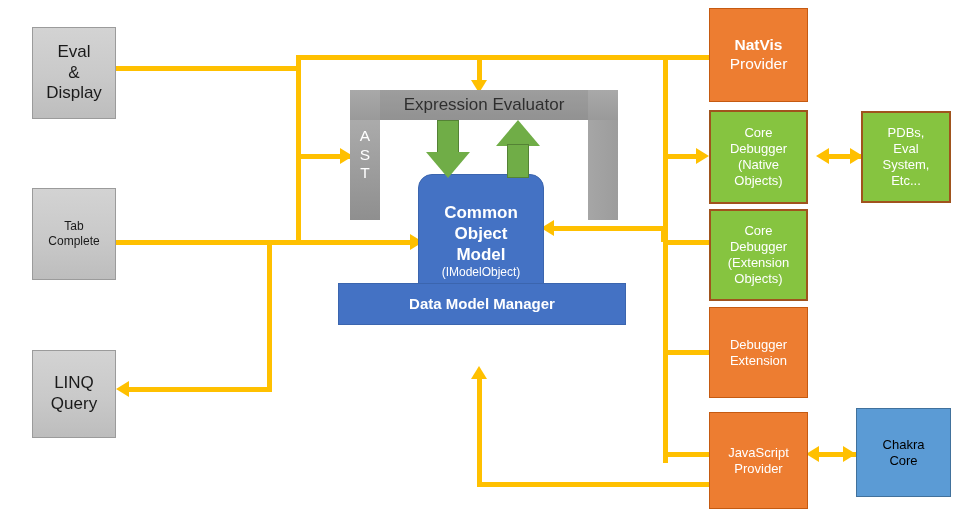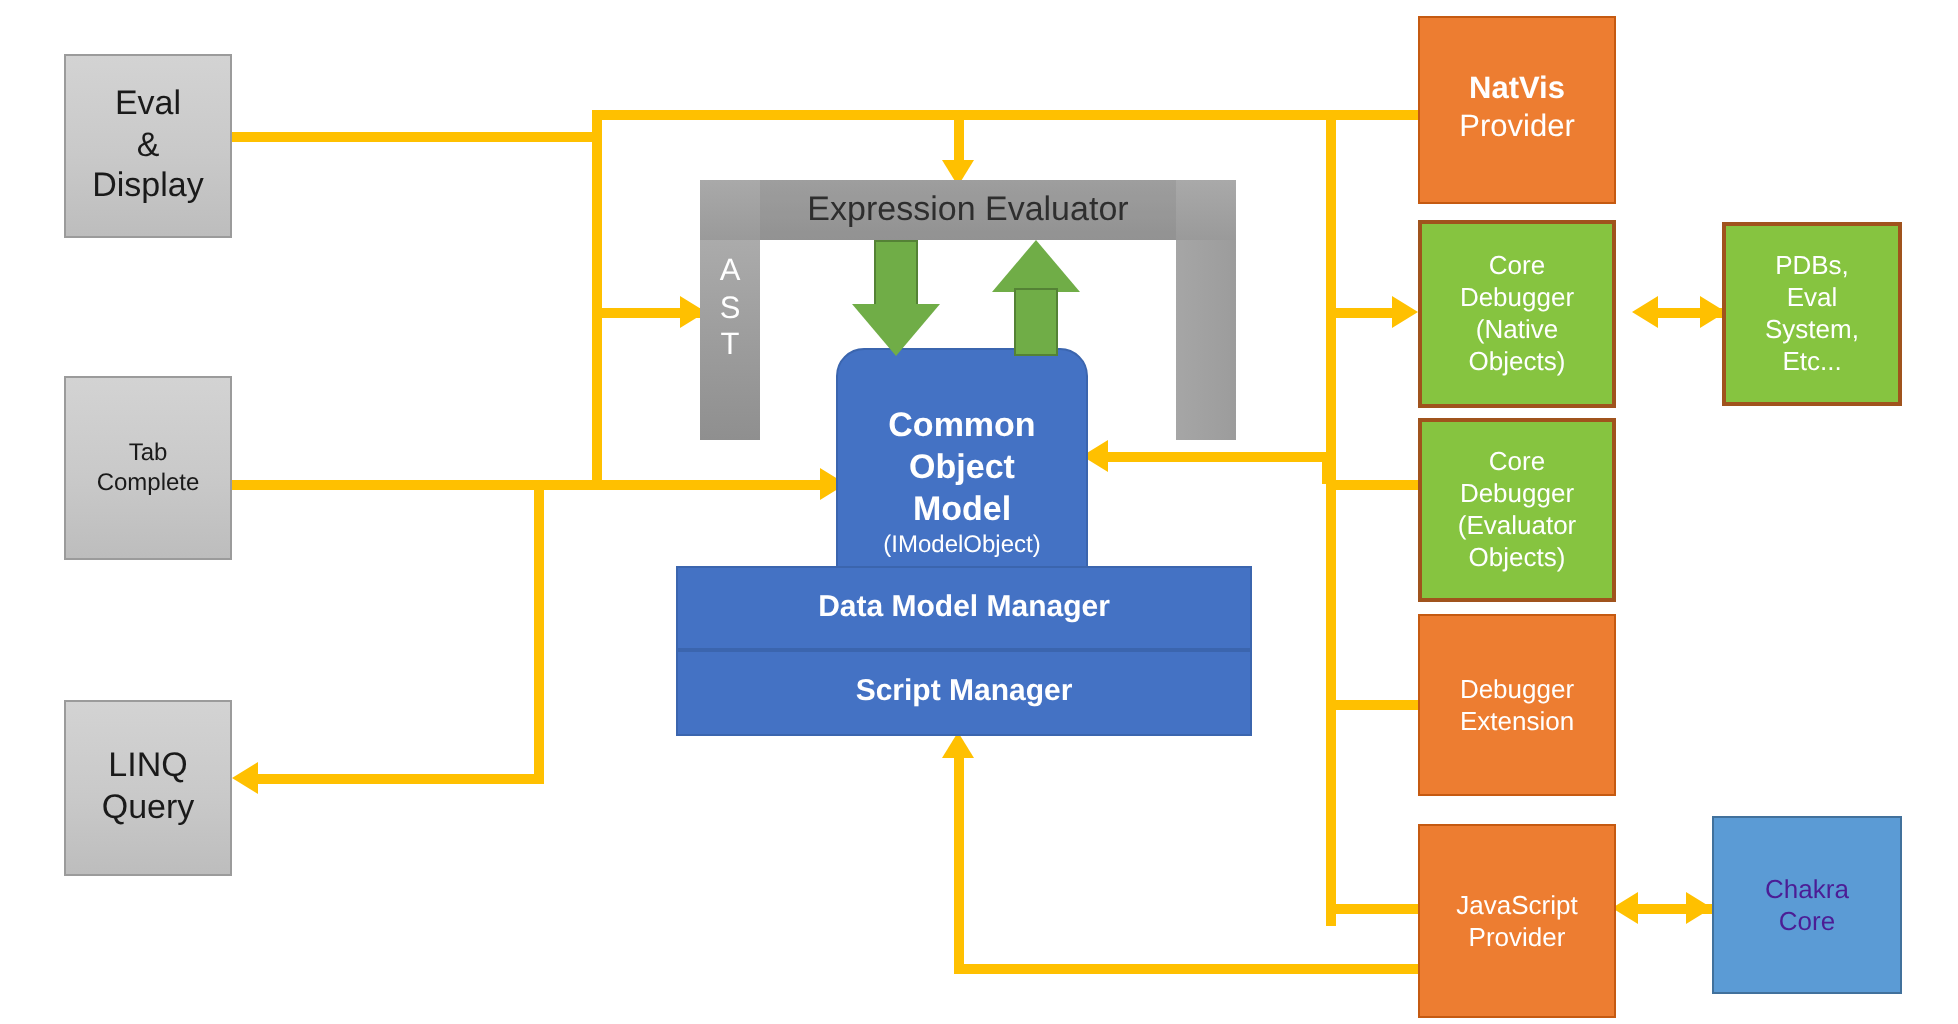--- a/index.html
+++ b/index.html
@@ -52,21 +52,21 @@
   
   .blue{
     background:#4472c4;
     border:1px solid #3b65ae;
     color:#ffffff;
     font-weight:bold;
   }
   .blue-light{
     background:#5b9bd5;
     border:1px solid #41719c;
-    color:#4c1d95;
+    color:#000000;
     font-weight:normal;
   }
   
   .orange{
     background:#ed7d31;
     border:1px solid #c55a11;
     color:#ffffff;
   }
   
   .green{
@@ -214,25 +214,20 @@
       <span class="l t12 norm">(IModelObject)</span>
     </span>
   </div>
 
   <div class="box blue t19" style="left:338px;top:283px;width:288px;height:42px;">
     <span class="lines">
       <span class="l">Data Model Manager</span>
     </span>
   </div>
 
-  <div class="box blue t19" style="left:338px;top:325px;width:288px;height:43px;">
-    <span class="lines">
-      <span class="l">Script Manager</span>
-    </span>
-  </div>
 
   <div class="box orange t15" style="left:709px;top:8px;width:99px;height:94px;">
     <span class="lines">
       <span class="l bold">NatVis</span>
       <span class="l">Provider</span>
     </span>
   </div>
 
   <div class="box green t13" style="left:709px;top:110px;width:99px;height:94px;">
     <span class="lines">
@@ -240,21 +235,21 @@
       <span class="l">Debugger</span>
       <span class="l">(Native</span>
       <span class="l">Objects)</span>
     </span>
   </div>
 
   <div class="box green t13" style="left:709px;top:209px;width:99px;height:92px;">
     <span class="lines">
       <span class="l">Core</span>
       <span class="l">Debugger</span>
-      <span class="l">(Evaluator</span>
+      <span class="l">(Extension</span>
       <span class="l">Objects)</span>
     </span>
   </div>
 
   <div class="box orange t13" style="left:709px;top:307px;width:99px;height:91px;">
     <span class="lines">
       <span class="l">Debugger</span>
       <span class="l">Extension</span>
     </span>
   </div>

